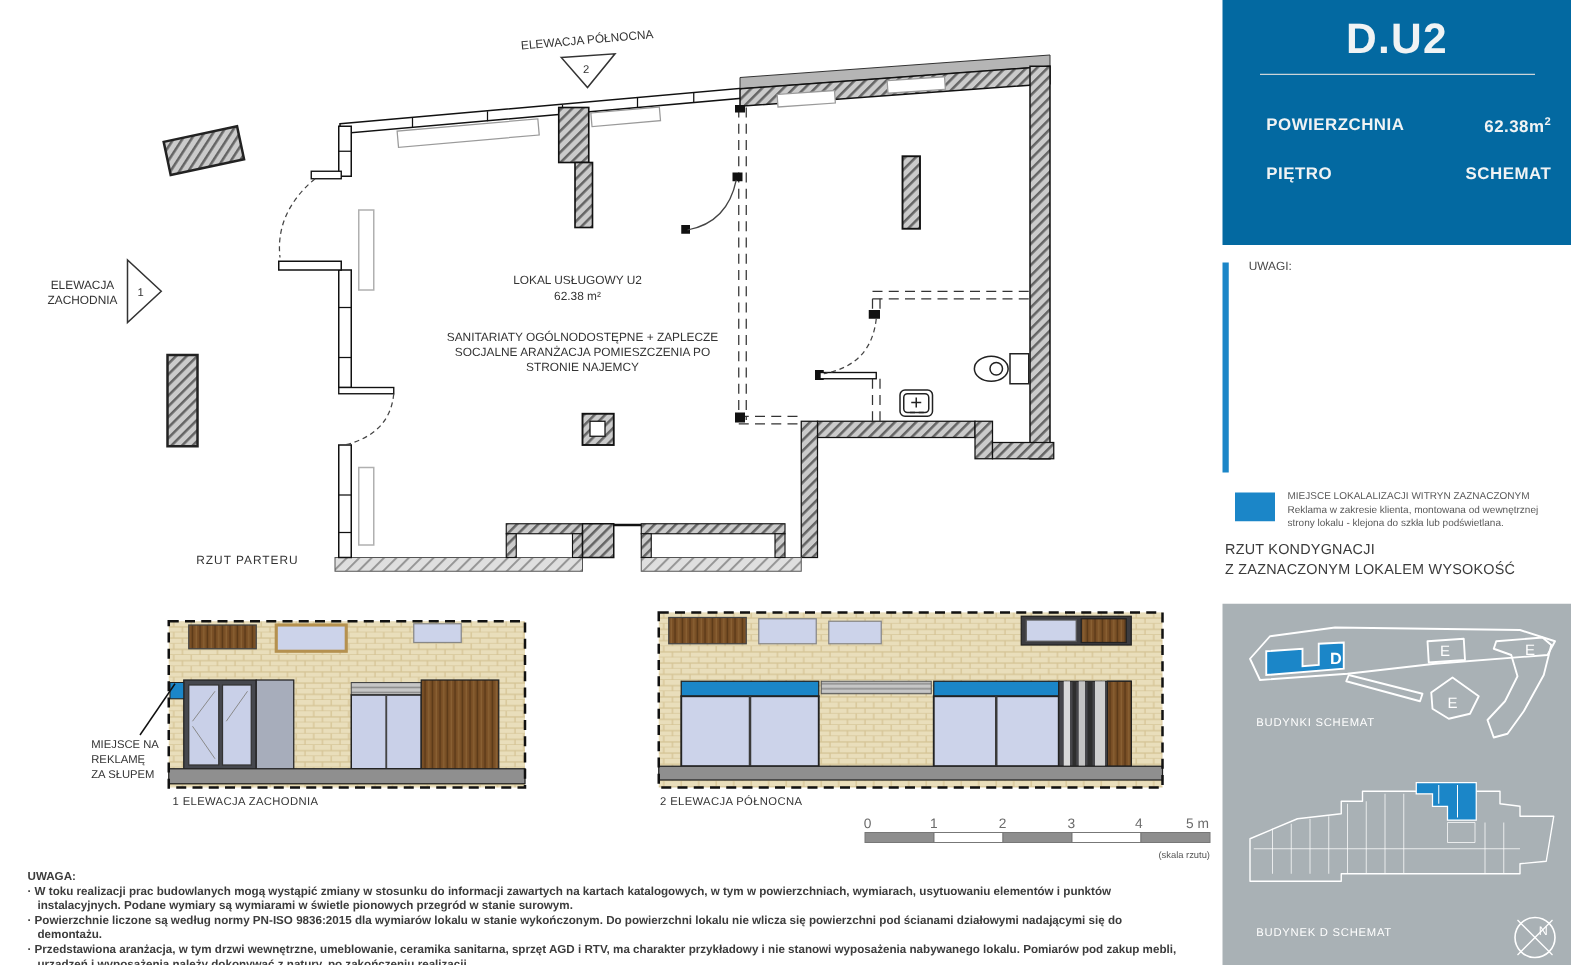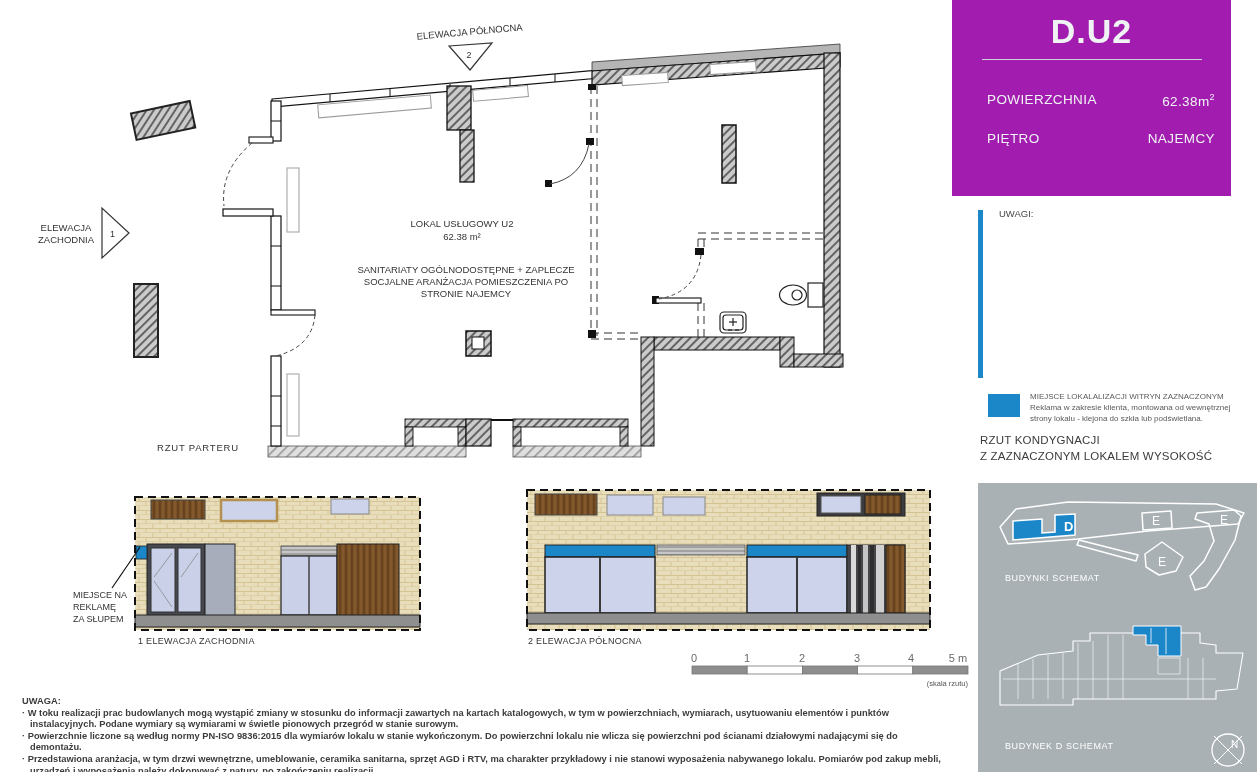--- a/index.html
+++ b/index.html
@@ -1,23 +1,23 @@
 <!DOCTYPE html>
 <html><head>
 <meta charset="utf-8">
 <style>
   html,body{margin:0;padding:0;background:#ffffff;width:1257px;height:772px;overflow:hidden;
     font-family:"Liberation Sans", sans-serif;}
   #canvas{position:relative;width:1257px;height:772px;background:#fff;}
   svg text{font-family:"Liberation Sans", sans-serif;}
   
-  .header-panel{position:absolute;left:952px;top:0;width:279px;height:196px;background:#a21caf;color:#f0f3f4;}
+  .header-panel{position:absolute;left:978px;top:0;width:279px;height:196px;background:#0369a1;color:#f0f3f4;}
   .header-title{text-align:center;font-size:34px;font-weight:bold;letter-spacing:1px;margin-top:12px;}
   .header-rule{border:none;border-top:1px solid #ccd4d8;width:220px;margin:8px auto 0 auto;}
-  .header-row{display:flex;justify-content:space-between;padding:0 16px 0 35px;font-size:13.5px;font-weight:normal;letter-spacing:.4px;}
+  .header-row{display:flex;justify-content:space-between;padding:0 16px 0 35px;font-size:13.5px;font-weight:bold;letter-spacing:.4px;}
   .header-row.first{margin-top:32px;}
   .header-row.second{margin-top:22px;}
   .header-row sup{font-size:9px;}
   .notes-block{position:absolute;left:978px;top:208px;width:260px;}
   .notes-bar{position:absolute;left:0;top:2px;width:5px;height:168px;background:#1b86c8;}
   .notes-content{margin-left:21px;color:#474747;font-size:9.5px;line-height:12.4px;}
   .notes-title{margin-bottom:2px;}
   .notes-text{white-space:pre-line;}
   .legend-block{position:absolute;left:986px;top:392px;width:260px;}
   .legend-swatch{position:absolute;left:2px;top:2px;width:32px;height:23px;background:#1b86c8;}
@@ -267,21 +267,21 @@
   
   <div class="header-panel">
     <div class="header-title">D.U2</div>
     <hr class="header-rule">
     <div class="header-row first">
       <span>POWIERZCHNIA</span>
       <span><span>62.38m</span><sup>2</sup></span>
     </div>
     <div class="header-row second">
       <span>PIĘTRO</span>
-      <span>NAJEMCY</span>
+      <span>SCHEMAT</span>
     </div>
   </div>
 
   <div class="notes-block">
     <div class="notes-bar"></div>
     <div class="notes-content">
       <div class="notes-title">UWAGI:</div>
     </div>
   </div>
 

